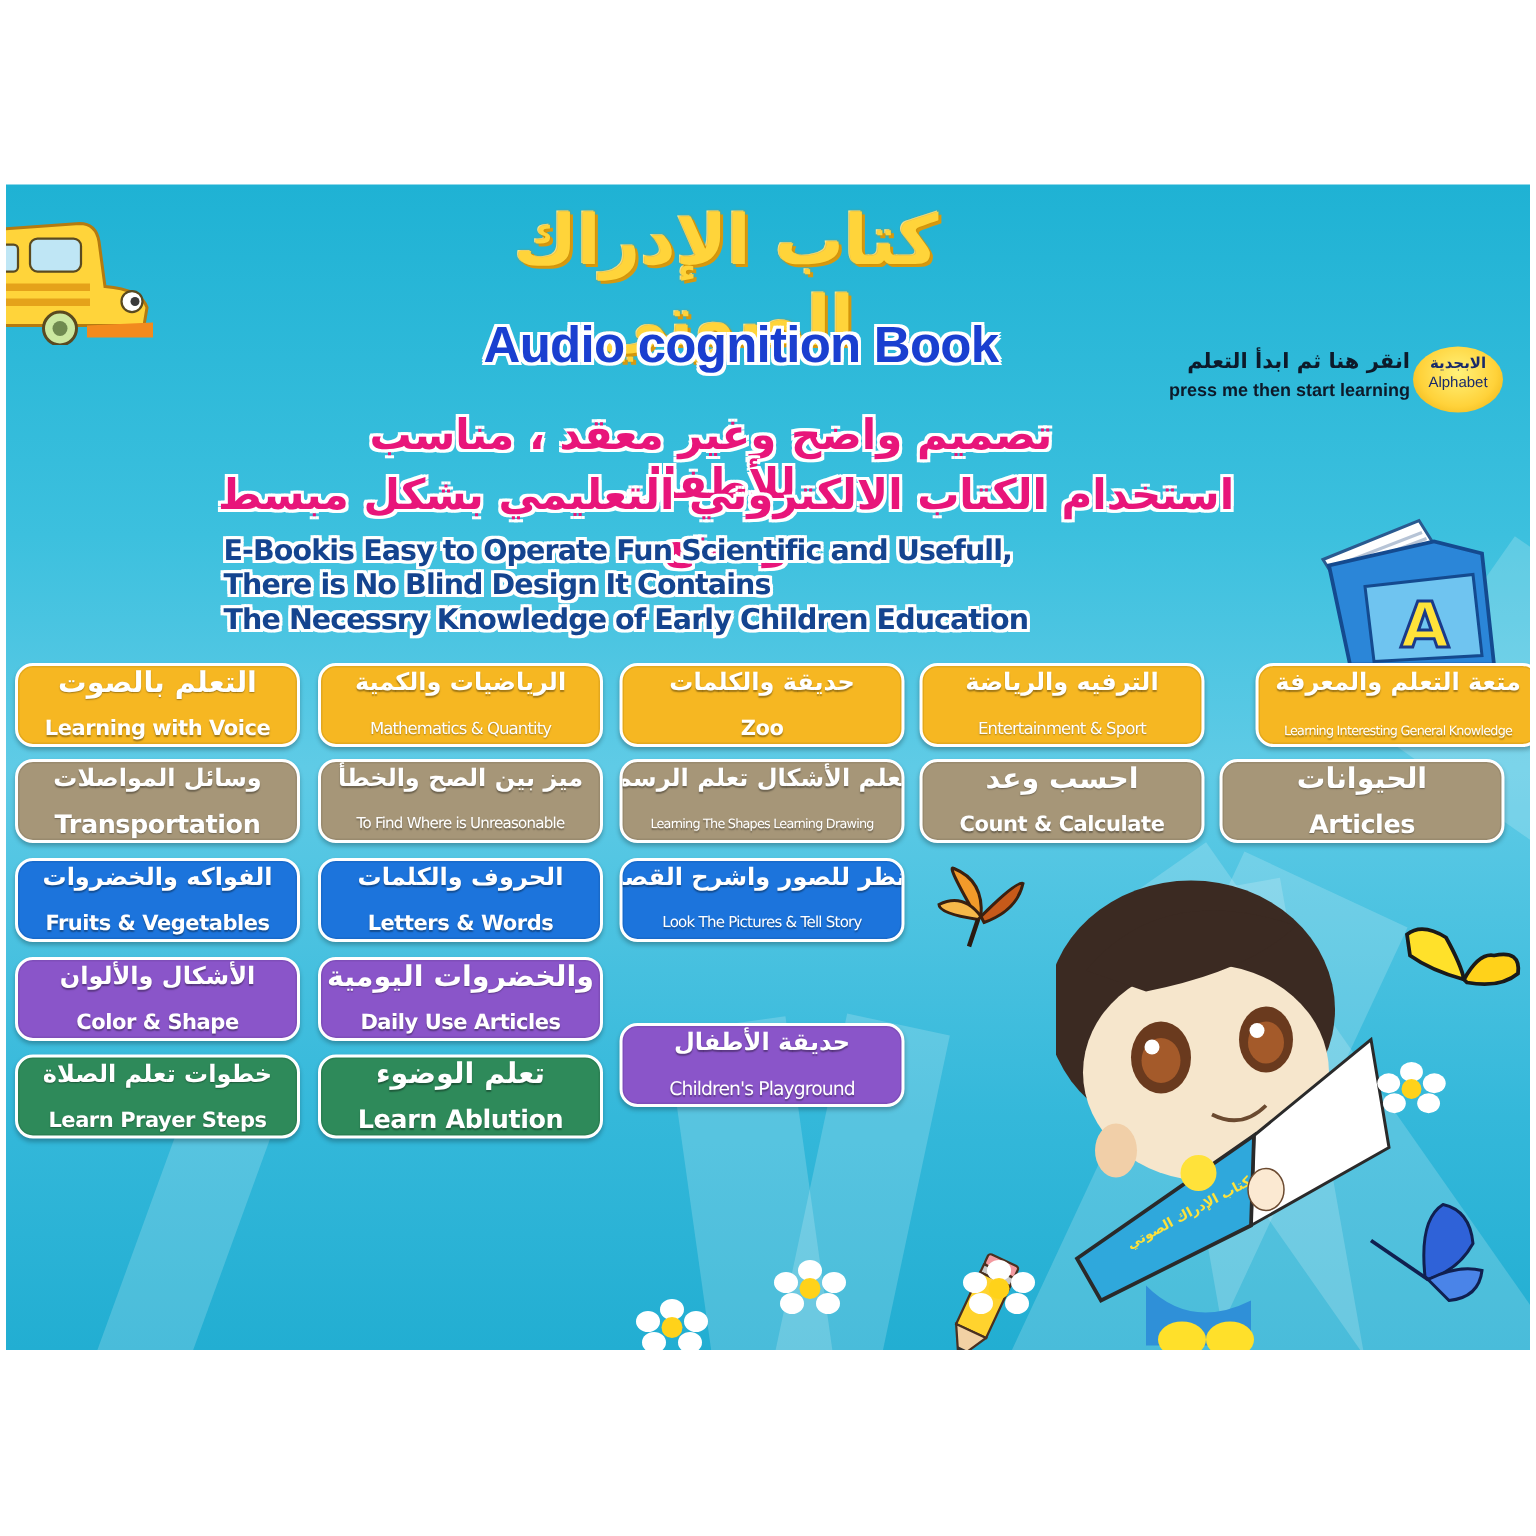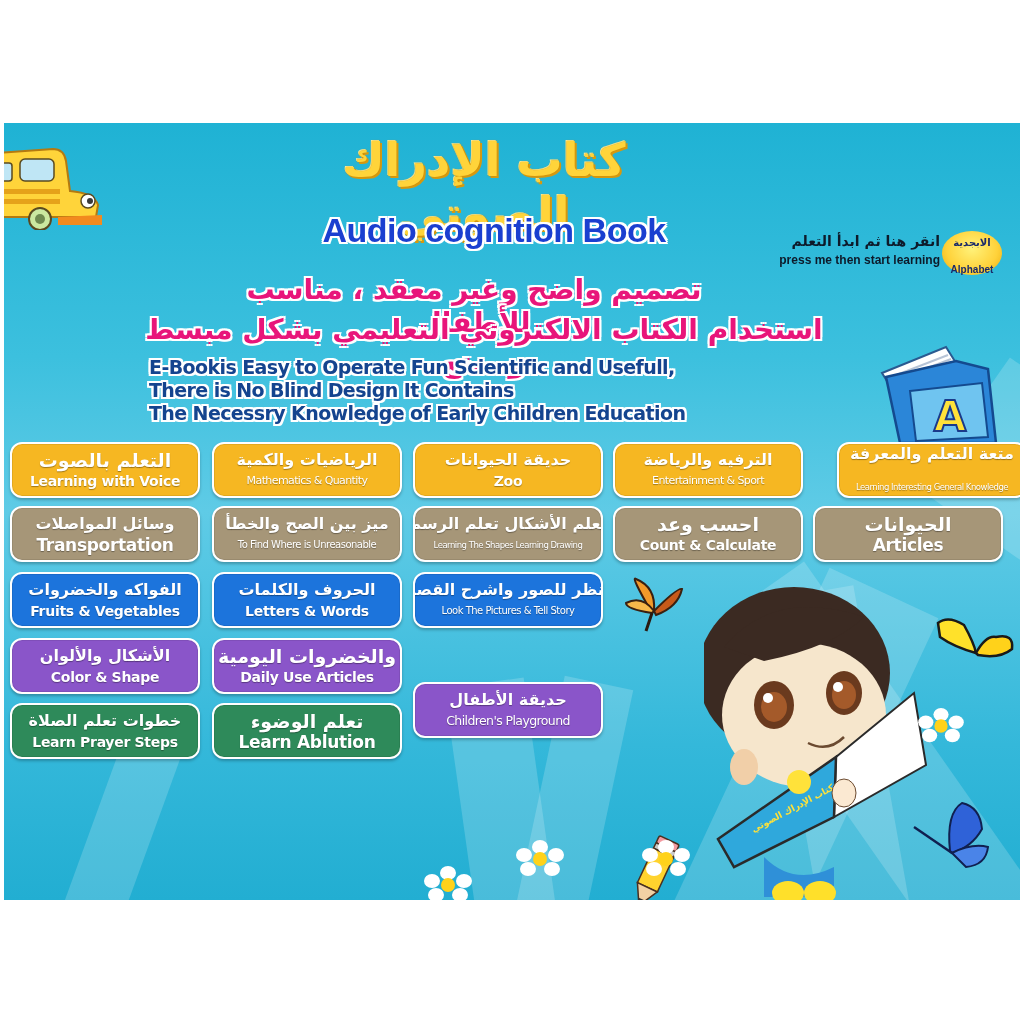--- a/index.html
+++ b/index.html
@@ -40,21 +40,21 @@
   
   .hint { position: absolute; left: 756px; top: 108px; width: 260px; height: 45px; }
   .hint-ar { position: absolute; right: 80px; top: 2px; font-size: 14px; font-weight: bold; color: #0d1a2a; direction: rtl; white-space: nowrap; }
   .hint-en { position: absolute; right: 80px; top: 22px; font-family: "Liberation Sans", sans-serif; font-size: 12px; font-weight: bold; color: #0d1a2a; white-space: nowrap; }
   .alphabet-badge {
     position: absolute; right: 18px; top: 0px; width: 60px; height: 44px; border-radius: 50%;
     background: radial-gradient(ellipse at 50% 40%, #fff27a 0%, #ffd23a 60%, #e7a90a 100%);
     text-align: center;
   }
   .alphabet-ar { display: block; font-size: 10px; font-weight: bold; color: #1a2a6a; margin-top: 6px; direction: rtl; }
-  .alphabet-en { display: block; font-family: "Liberation Sans", sans-serif; font-size: 10px; font-weight: bold; color: #1a2a6a; margin-top: 16px; }
+  .alphabet-en { display: block; font-family: "Liberation Sans", sans-serif; font-size: 10px; font-weight: normal; color: #1a2a6a; margin-top: 2px; }
 
   
   .tag-ar1, .tag-ar2 {
     position: absolute; text-align: center; direction: rtl; font-weight: bold; color: #e8157a;
     text-shadow: -2px -2px 0 #fff, 2px -2px 0 #fff, -2px 2px 0 #fff, 2px 2px 0 #fff, 0 2px 0 #fff, 0 -2px 0 #fff;
   }
   .tag-ar1 { left: 190px; top: 150px; width: 560px; font-size: 28px; }
   .tag-ar2 { left: 130px; top: 190px; width: 700px; font-size: 28px; }
   .tag-en {
     position: absolute; left: 145px; top: 233px; width: 680px; 
@@ -64,21 +64,21 @@
   }
 
   
   .abook { position: absolute; left: 872px; top: 220px; width: 124px; height: 100px; }
 
   
   .btn {
     position: absolute; width: 190px; height: 56px; border-radius: 12px;
     border: 2.5px solid #ffffff;
     box-shadow: 0 2px 3px rgba(0,0,0,0.25), inset 0 0 0 1px rgba(0,0,0,0.08);
-    display: flex; flex-direction: column; align-items: center; justify-content: center;
+    display: flex; flex-direction: column; align-items: center; justify-content: space-between;
     color: #ffffff; cursor: pointer; overflow: hidden;
   }
   .btn .ar { font-size: 16px; font-weight: bold; direction: rtl; line-height: 22px; white-space: nowrap; text-shadow: 0 1px 1px rgba(0,0,0,0.35); }
   .btn .en { font-family: "DejaVu Sans", sans-serif; font-size: 14px; font-weight: bold; line-height: 20px; white-space: nowrap; letter-spacing: -0.3px; text-shadow: 0 1px 1px rgba(0,0,0,0.35); }
   .btn .en.small { font-size: 11px; letter-spacing: -0.6px; font-weight: normal; }
   .btn .en.tiny { font-size: 8.5px; letter-spacing: -0.5px; font-weight: normal; }
   .btn .ar.big { font-size: 19px; }
   .btn .en.big { font-size: 17px; }
 
   .c-yellow { background: #f6b722; }
@@ -146,21 +146,21 @@
 
   <div class="btn c-yellow" style="left:6px; top:319px;">
     <span class="ar big">التعلم بالصوت</span>
     <span class="en">Learning with Voice</span>
   </div>
   <div class="btn c-yellow" style="left:208px; top:319px;">
     <span class="ar">الرياضيات والكمية</span>
     <span class="en small">Mathematics &amp; Quantity</span>
   </div>
   <div class="btn c-yellow" style="left:409px; top:319px;">
-    <span class="ar">حديقة الحيوانات</span>
+    <span class="ar">حديقة والكلمات</span>
     <span class="en">Zoo</span>
   </div>
   <div class="btn c-yellow" style="left:609px; top:319px;">
     <span class="ar">الترفيه والرياضة</span>
     <span class="en small">Entertainment &amp; Sport</span>
   </div>
   <div class="btn c-yellow" style="left:833px; top:319px;gap:12px;">
     <span class="ar">متعة التعلم والمعرفة</span>
     <span class="en tiny">Learning Interesting General Knowledge</span>
   </div>

